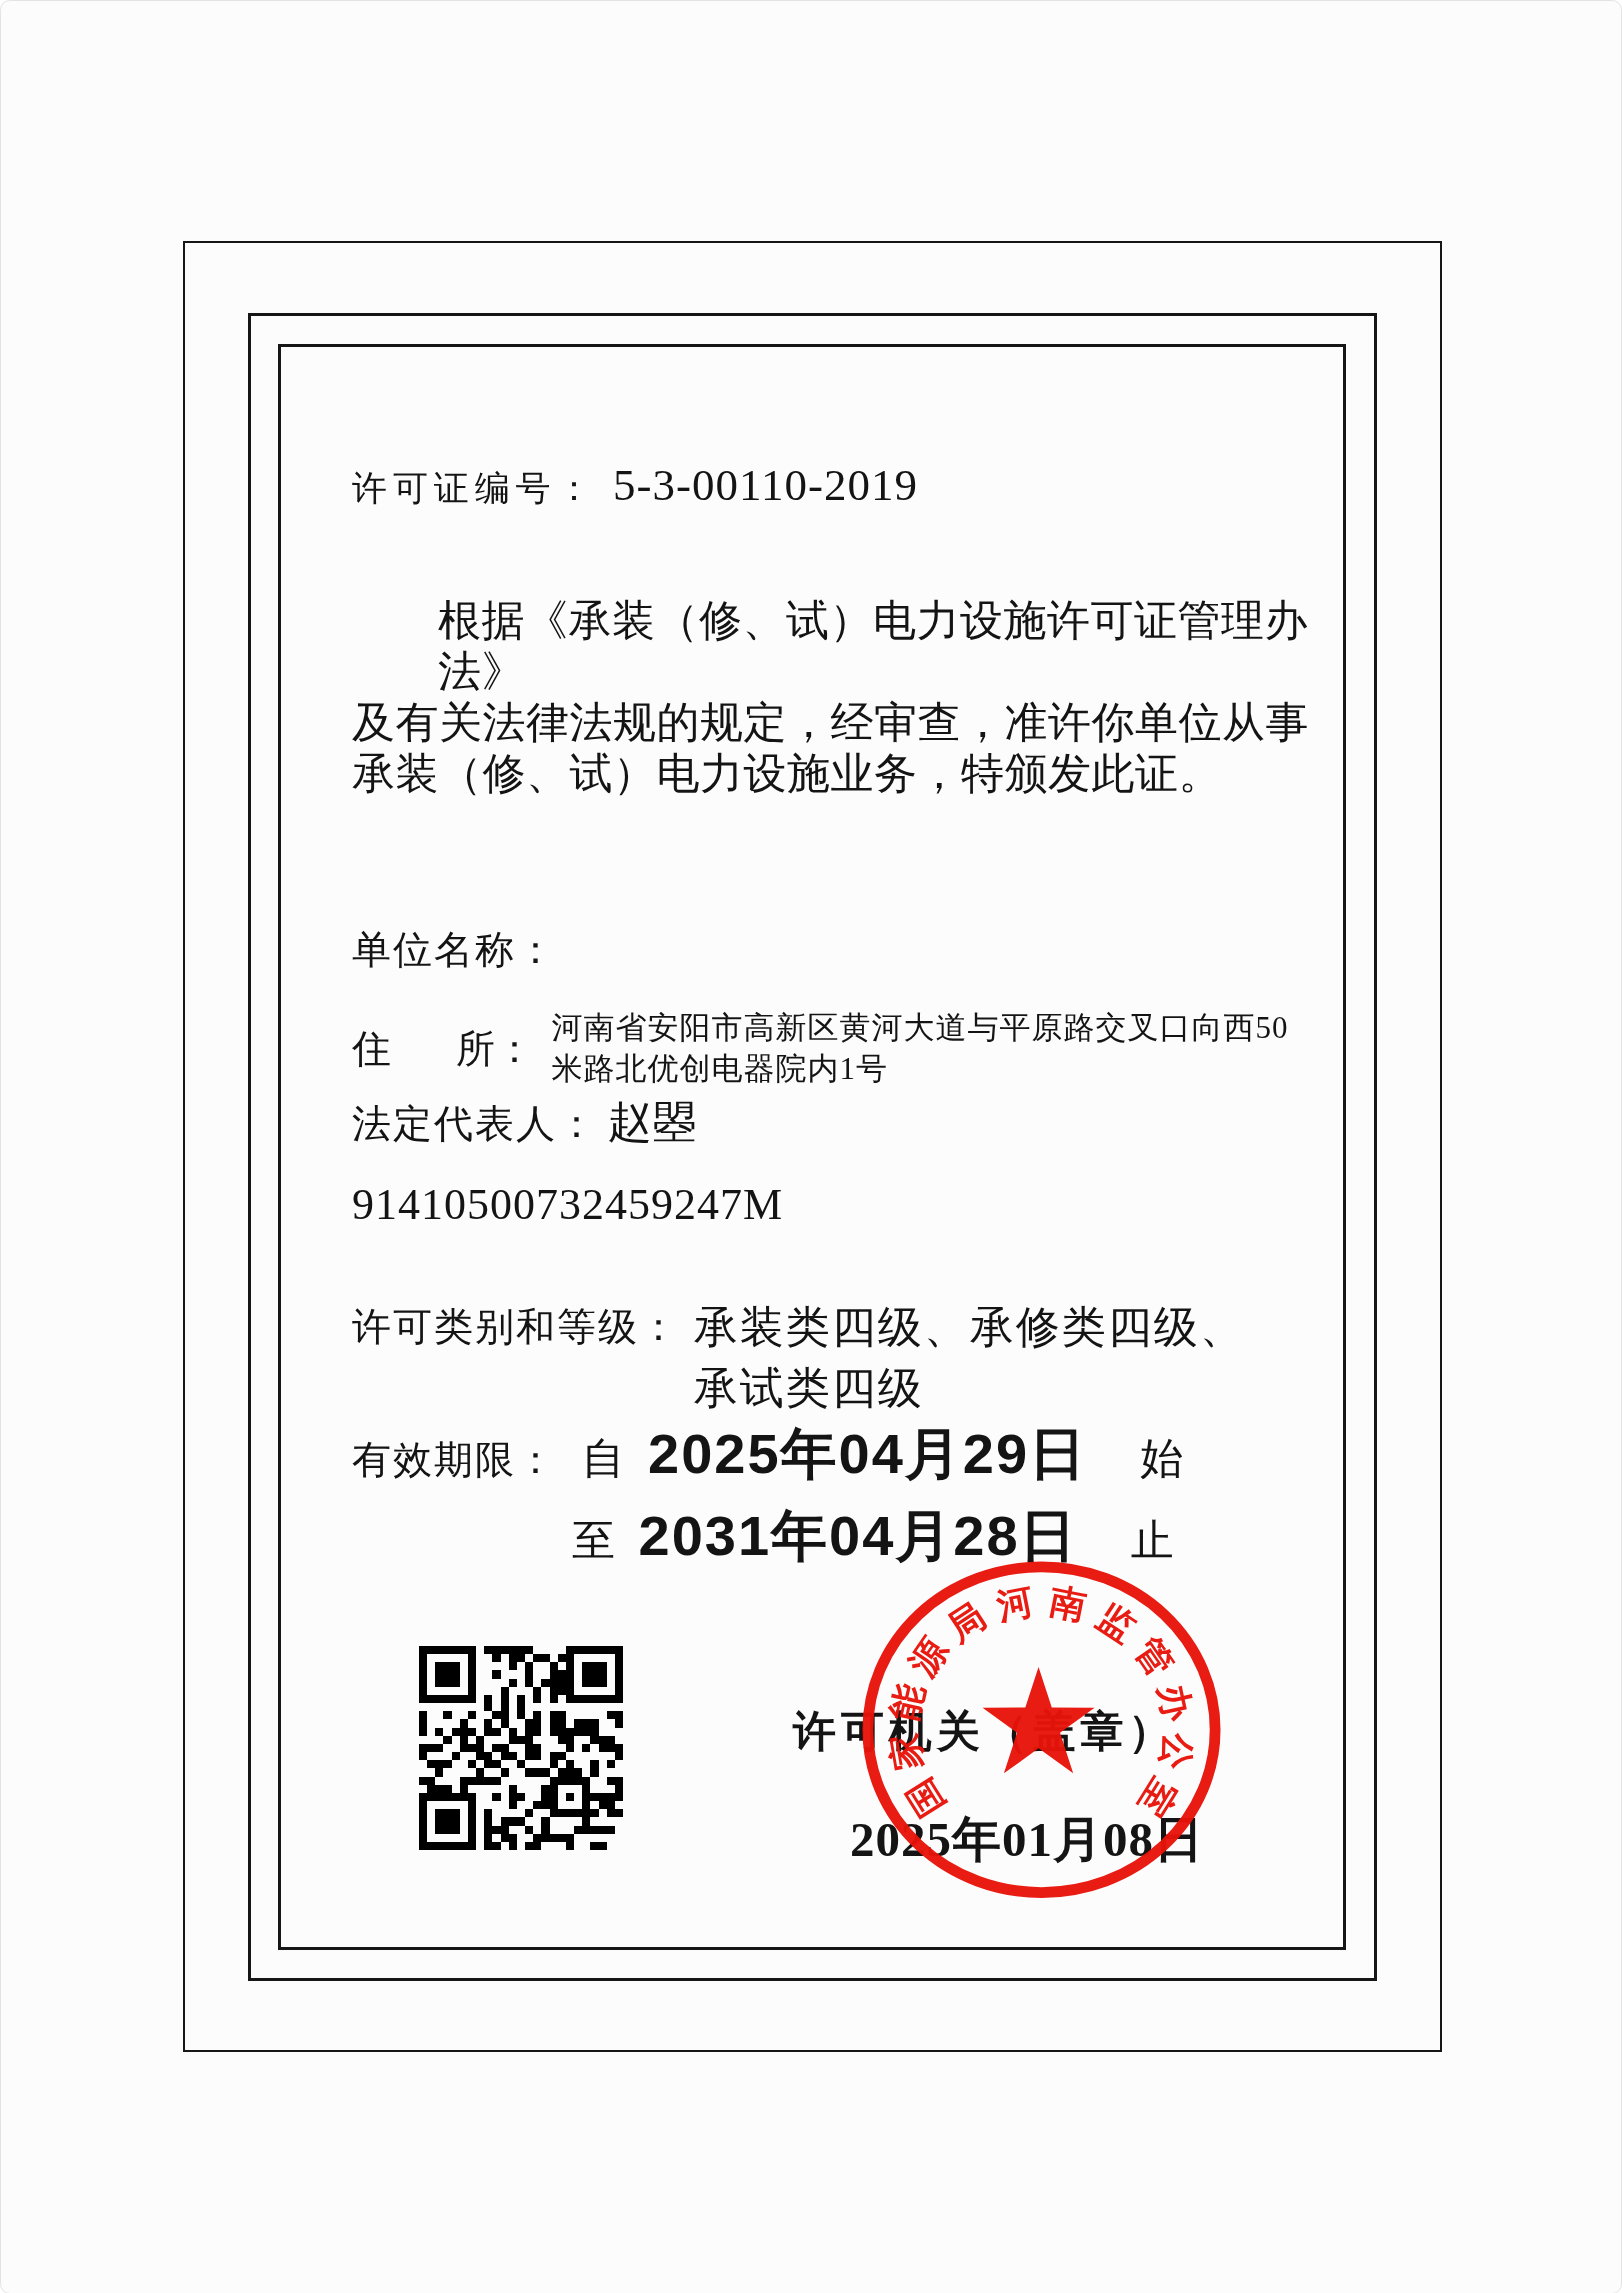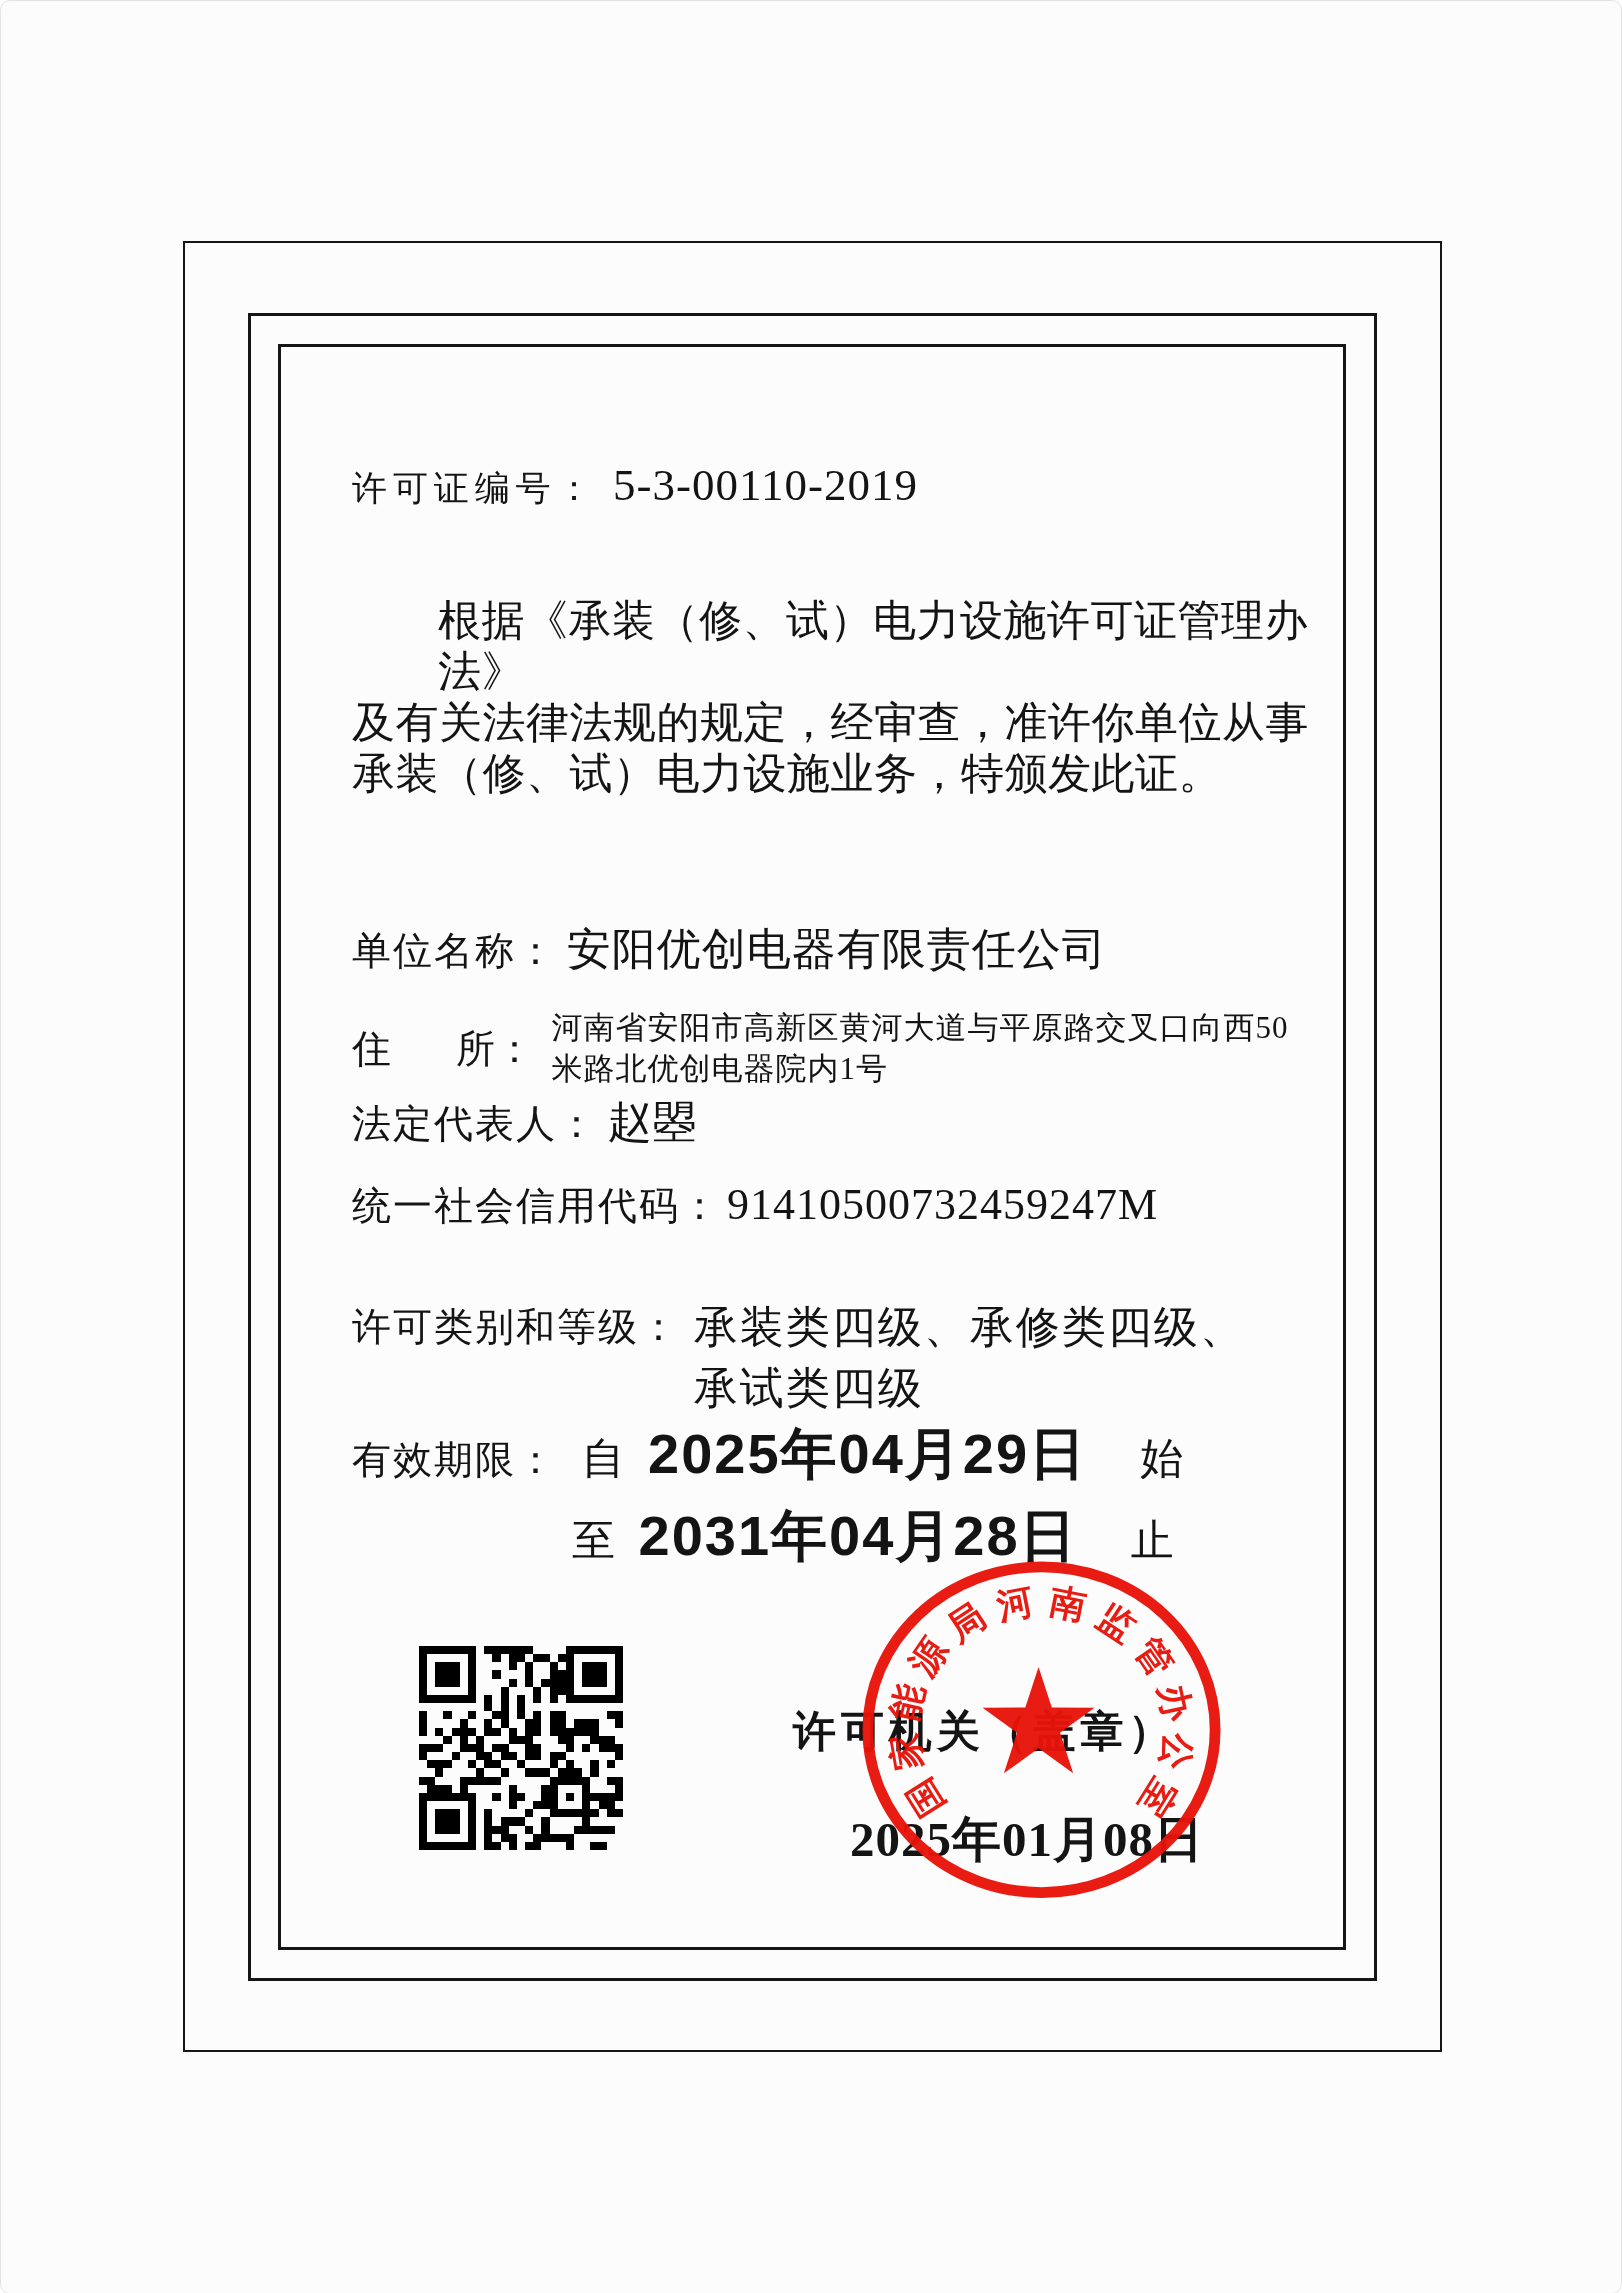--- a/index.html
+++ b/index.html
@@ -79,41 +79,39 @@
   </div>
 
   <div class="abs preamble">
     <div class="indent">根据《承装（修、试）电力设施许可证管理办法》</div>
     <div>及有关法律法规的规定，经审查，准许你单位从事</div>
     <div>承装（修、试）电力设施业务，特颁发此证。</div>
   </div>
 
   <div class="abs frow row-company">
     <span class="flabel">单位名称：</span>
-    <span class="fvalue">安阳优创电器有限责任公司</span>
   </div>
 
   <div class="abs frow row-address">
     <span class="addr-label">
       <span>住</span>
       <span>所：</span>
     </span>
     <span class="addr-value">
       <div>河南省安阳市高新区黄河大道与平原路交叉口向西50</div>
       <div>米路北优创电器院内1号</div>
     </span>
   </div>
 
   <div class="abs frow row-legal">
     <span class="flabel">法定代表人：</span>
     <span class="fvalue">赵曌</span>
   </div>
 
   <div class="abs frow row-credit">
-    <span class="flabel">统一社会信用代码：</span>
     <span class="fvalue">91410500732459247M</span>
   </div>
 
   <div class="abs frow row-class">
     <span class="flabel">许可类别和等级：</span>
     <span class="class-values">
       <div>承装类四级、承修类四级、</div>
       <div>承试类四级</div>
     </span>
   </div>

